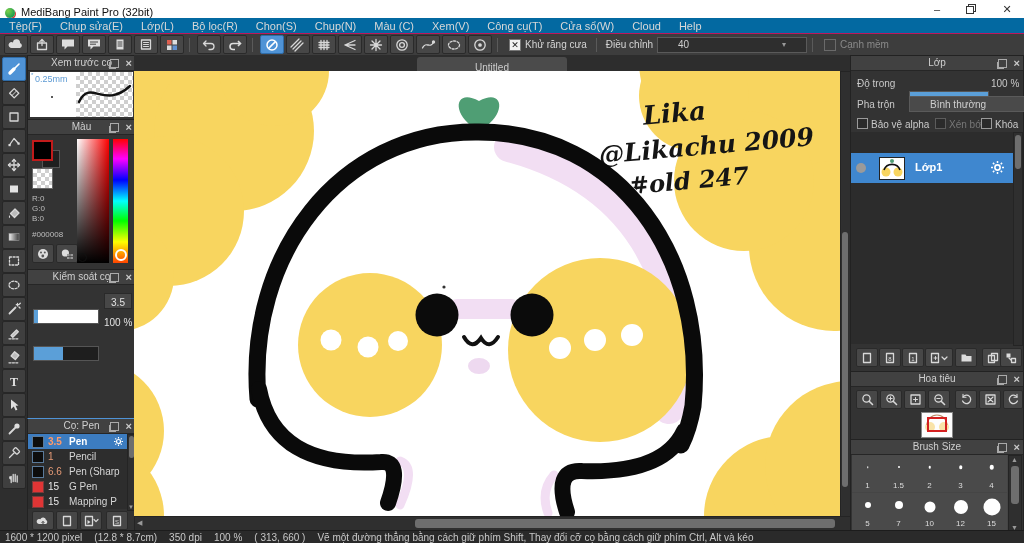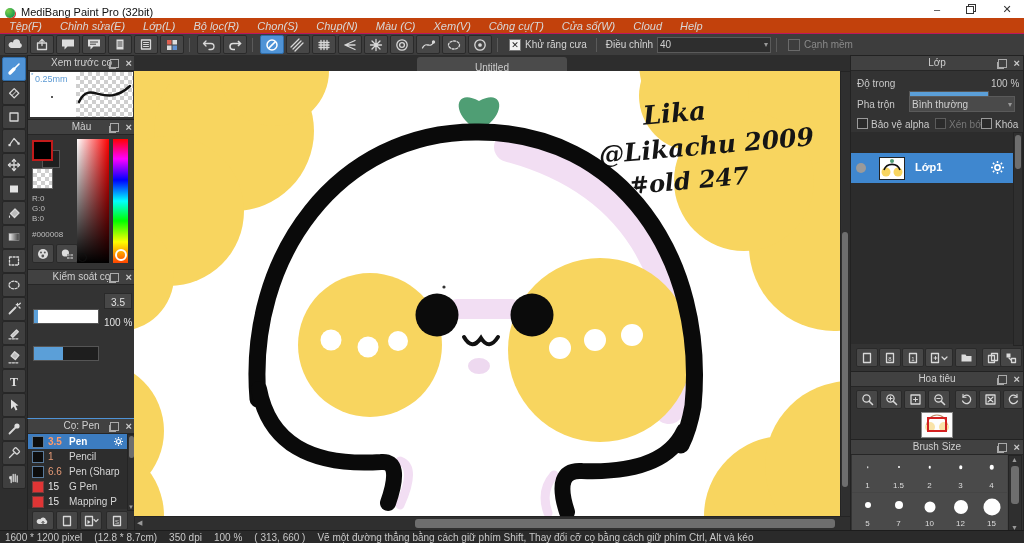--- a/index.html
+++ b/index.html
@@ -3,32 +3,32 @@
 <meta charset="utf-8">
 <style>
   html,body{margin:0;padding:0;background:#1e1e1e;}
   #app{position:relative;width:1024px;height:543px;background:#2b2b2b;font-family:"Liberation Sans",sans-serif;overflow:hidden;-webkit-font-smoothing:antialiased;}
   .abs{position:absolute;}
   
   #titlebar{position:absolute;left:0;top:0;width:1024px;height:18px;background:#ffffff;color:#111;font-size:11px;display:flex;align-items:flex-end;}
   #titlebar .logo{width:10px;height:10px;border-radius:50%;background:radial-gradient(circle at 30% 30%,#7ed04a,#1f9e4e 70%);margin:0 6px 0 5px;box-shadow:1px 1px 0 #d33;}
   .wctl{position:absolute;top:0;height:18px;width:34px;display:flex;align-items:center;justify-content:center;color:#333;font-size:11px;}
   
-  #menubar{position:absolute;left:0;top:18px;width:1024px;height:15px;background:#c2410c;border-bottom:6px solid #be185d;display:flex;align-items:center;color:#d8d8d8;font-size:11px;font-style:italic;}
+  #menubar{position:absolute;left:0;top:18px;width:1024px;height:15px;background:#0369a1;border-bottom:6px solid #be185d;display:flex;align-items:center;color:#d8d8d8;font-size:11px;}
   #menubar span{padding:0 9px;white-space:nowrap;}
   
   #toolbar{position:absolute;left:0;top:34px;width:1024px;height:21px;background:#3d3d3d;border-bottom:1px solid #202020;display:flex;align-items:center;}
   .btn{width:22px;height:17px;background:#474747;border:1px solid #2a2a2a;border-radius:2px;margin-left:2px;display:flex;align-items:center;justify-content:center;}
   .btn.on{background:#4f93d6;border-color:#2f6ca8;}
   .vsep{width:1px;height:14px;background:#5a5a5a;margin:0 5px;}
   .tlbl{color:#d5d5d5;font-size:10px;margin:0 4px;white-space:nowrap;}
   .tlbl.dim{color:#8a8a8a;}
   .chk{width:10px;height:10px;background:#f2f2f2;border:1px solid #777;font-size:9px;line-height:10px;text-align:center;color:#222;margin-left:6px;}
   .chk.off{background:transparent;border-color:#6a6a6a;}
-  .dd{width:108px;height:14px;background:#2e2e2e;border:1px solid #5a5a5a;color:#cfcfcf;font-size:10px;display:flex;align-items:center;padding:0 2px;justify-content:space-between;}
+  .dd{width:108px;height:14px;background:#2e2e2e;border:1px solid #5a5a5a;color:#cfcfcf;font-size:10px;display:flex;align-items:center;padding:0 20px;justify-content:space-between;}
   
   #toolcol{position:absolute;left:0;top:55px;width:27px;height:475px;background:#2e2e2e;}
   .tb{position:absolute;left:2px;width:22px;height:22px;background:#3f3f3f;border:1px solid #272727;border-radius:2px;display:flex;align-items:center;justify-content:center;}
   .tb.on{background:#4f93d6;border-color:#2f6ca8;}
   
   .panel{position:absolute;background:#333333;border:1px solid #222;}
   .phead{position:relative;height:14px;background:#414141;border-bottom:1px solid #262626;}
   .ptitle{position:absolute;left:0;right:0;top:1px;text-align:center;color:#cfcfcf;font-size:10px;}
   .pop{position:absolute;right:16px;top:3px;width:7px;height:7px;border:1px solid #aaa;box-shadow:-2px 2px 0 -1px #aaa;}
   .pclose{position:absolute;right:3px;top:0px;color:#ccc;font-size:11px;font-weight:bold;line-height:14px;}
@@ -71,21 +71,21 @@
       <svg width="10" height="10" viewBox="0 0 10 10">
           <rect x="2.5" y="0.5" width="7" height="7" fill="none" stroke="#333"></rect>
           <rect x="0.5" y="2.5" width="7" height="7" fill="#fff" stroke="#333"></rect>
         </svg>
     </span>
     <span class="wctl" style="left:990px;">✕</span>
   </div>
 
   <div id="menubar">
     <span>Tệp(F)</span>
-    <span>Chỉnh sửa(E)</span>
+    <span>Chụp sửa(E)</span>
     <span>Lớp(L)</span>
     <span>Bộ lọc(R)</span>
     <span>Chọn(S)</span>
     <span>Chụp(N)</span>
     <span>Màu (C)</span>
     <span>Xem(V)</span>
     <span>Công cụ(T)</span>
     <span>Cửa sổ(W)</span>
     <span>Cloud</span>
     <span>Help</span>

